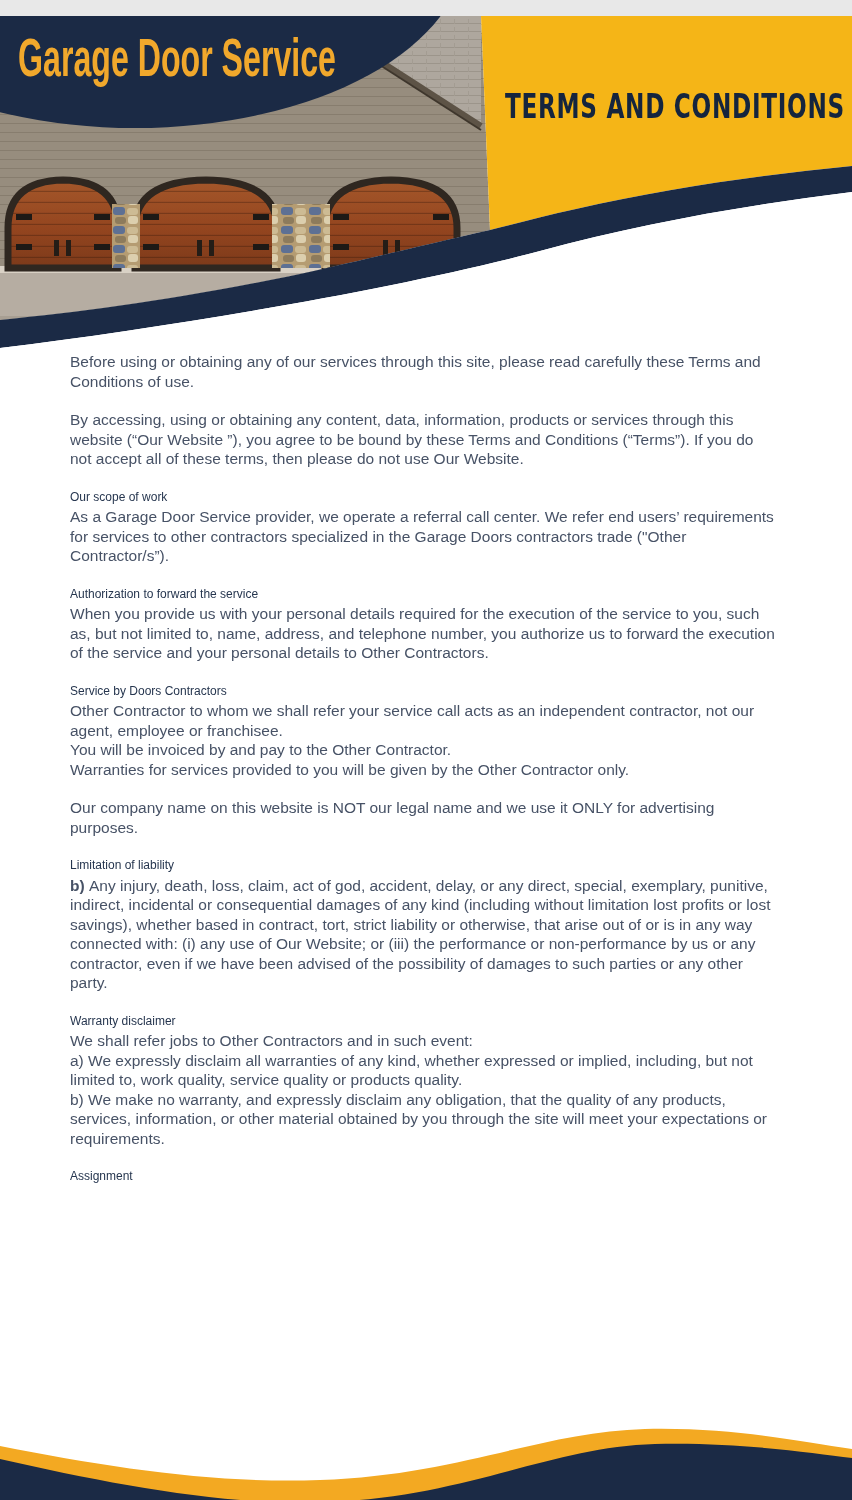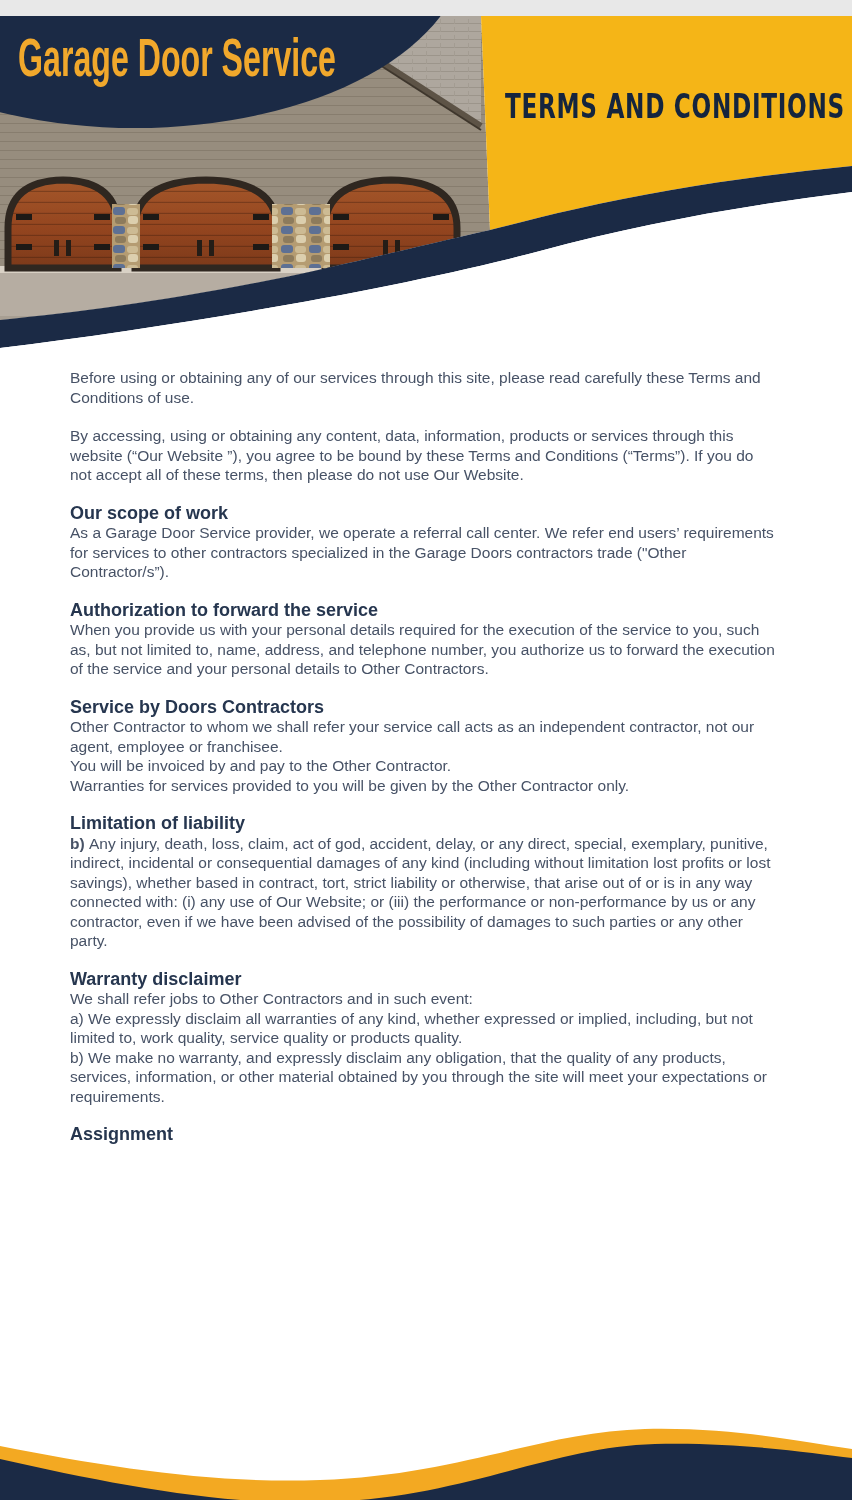--- a/index.html
+++ b/index.html
@@ -4,28 +4,28 @@
 <style>
   html,body{margin:0;padding:0;background:#e8e8e8;}
   .page{
     position:relative;width:852px;height:1500px;margin:16px auto;
     background:#ffffff;overflow:hidden;
     font-family:"Liberation Sans","DejaVu Sans",sans-serif;
   }
   .page-header{position:absolute;top:0;left:0;width:852px;height:336px;}
   .page-header svg{display:block;}
   .terms-content{
-    position:absolute;top:352px;left:70px;width:708px;
+    position:absolute;top:336px;left:70px;width:708px;
     font-size:15.5px;line-height:19.5px;color:var(--body_text,#475266);
     z-index:1;
   }
   .terms-content p{margin:0 0 19px 0;}
   .terms-content h3{
-    margin:0;font-size:18px;line-height:19.5px;
-    color:var(--heading_text,#26364f);font-weight:bold;
+    margin:0;font-size:12px;line-height:19.5px;
+    color:var(--heading_text,#26364f);font-weight:normal;
   }
   .page-footer{position:absolute;bottom:0;left:0;width:852px;height:100px;z-index:2;}
   .page-footer svg{display:block;}
   .logo-text{font-family:"Liberation Sans","DejaVu Sans",sans-serif;font-weight:bold;}
   .banner-text{font-family:"DejaVu Sans","Liberation Sans",sans-serif;font-weight:bold;letter-spacing:1px;}
 </style>
 </head>
 <body>
 
 <div class="page">
@@ -133,20 +133,21 @@
 
   <div class="terms-content" id="sections">
       <p>Before using or obtaining any of our services through this site, please read carefully these Terms and Conditions of use.</p>
       <p>By accessing, using or obtaining any content, data, information, products or services through this website (“Our Website ”), you agree to be bound by these Terms and Conditions (“Terms”). If you do not accept all of these terms, then please do not use Our Website.</p>
       <h3>Our scope of work</h3>
       <p>As a Garage Door Service provider, we operate a referral call center. We refer end users’ requirements for services to other contractors specialized in the Garage Doors contractors trade ("Other Contractor/s”).</p>
       <h3>Authorization to forward the service</h3>
       <p>When you provide us with your personal details required for the execution of the service to you, such as, but not limited to, name, address, and telephone number, you authorize us to forward the execution of the service and your personal details to Other Contractors.</p>
       <h3>Service by Doors Contractors</h3>
       <p>Other Contractor to whom we shall refer your service call acts as an independent contractor, not our agent, employee or franchisee.<br>You will be invoiced by and pay to the Other Contractor.<br>Warranties for services provided to you will be given by the Other Contractor only.</p>
+      <p>Our company name on this website is NOT our legal name and we use it ONLY for advertising purposes.</p>
       <h3>Limitation of liability</h3>
       <p><b>b) </b>Any injury, death, loss, claim, act of god, accident, delay, or any direct, special, exemplary, punitive, indirect, incidental or consequential damages of any kind (including without limitation lost profits or lost savings), whether based in contract, tort, strict liability or otherwise, that arise out of or is in any way connected with: (i) any use of Our Website; or (iii) the performance or non-performance by us or any contractor, even if we have been advised of the possibility of damages to such parties or any other party.</p>
       <h3>Warranty disclaimer</h3>
       <p>We shall refer jobs to Other Contractors and in such event:<br>a) We expressly disclaim all warranties of any kind, whether expressed or implied, including, but not limited to, work quality, service quality or products quality.<br>b) We make no warranty, and expressly disclaim any obligation, that the quality of any products, services, information, or other material obtained by you through the site will meet your expectations or requirements.</p>
       <h3>Assignment</h3>
     </div>
 
   <div class="page-footer">
     <svg width="852" height="100" viewBox="0 0 852 100" xmlns="http://www.w3.org/2000/svg">
       <path d="M0,30 C110,52 220,68 320,64 C460,59 540,16 645,13 C735,11 800,26 852,33 L852,100 L0,100 Z" style="fill:var(--footer_yellow,#f3a922)"></path>

